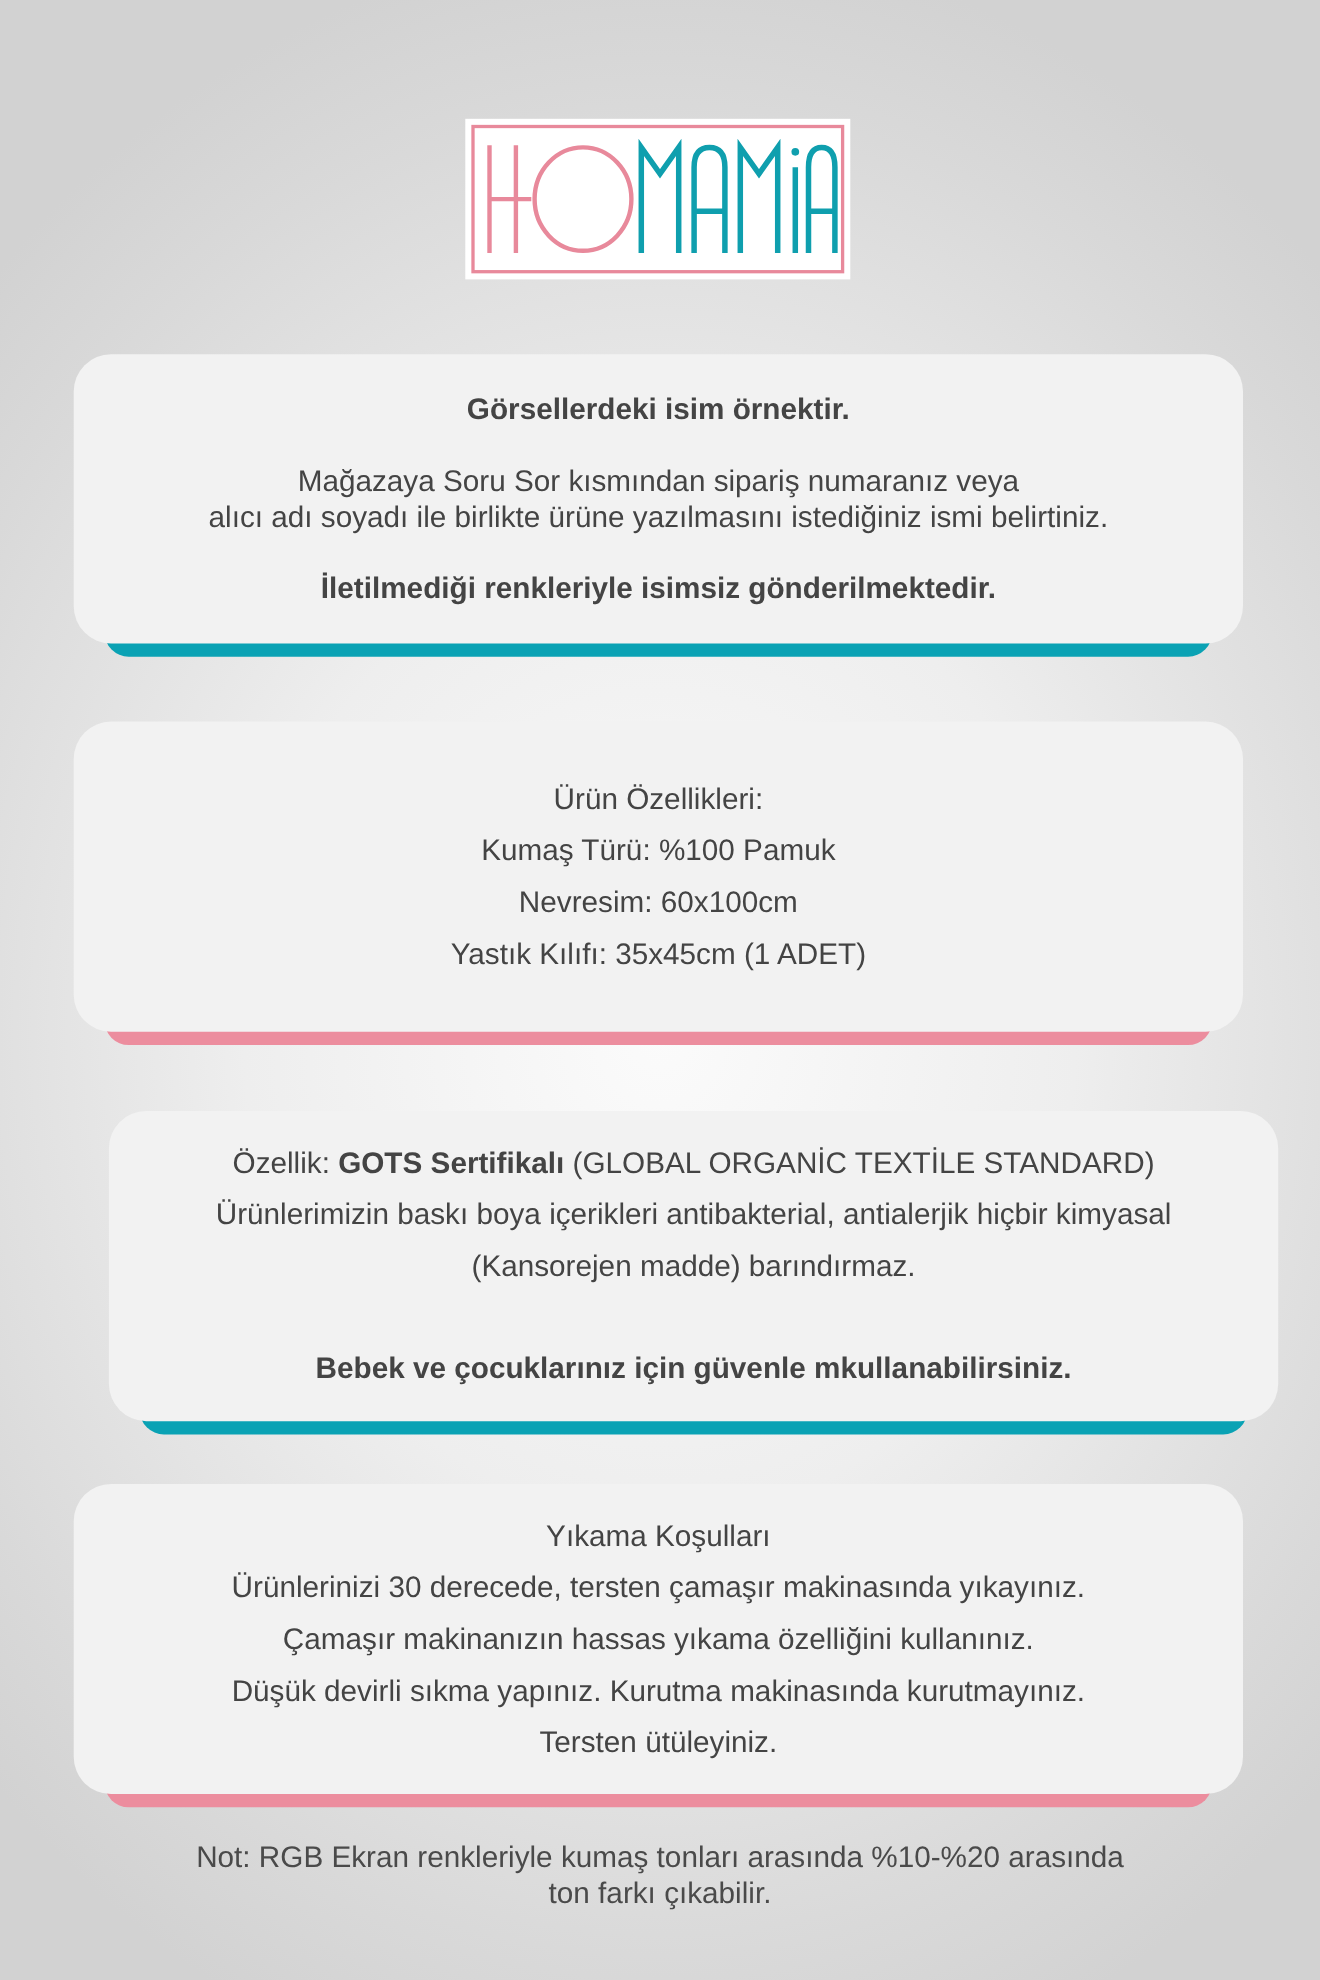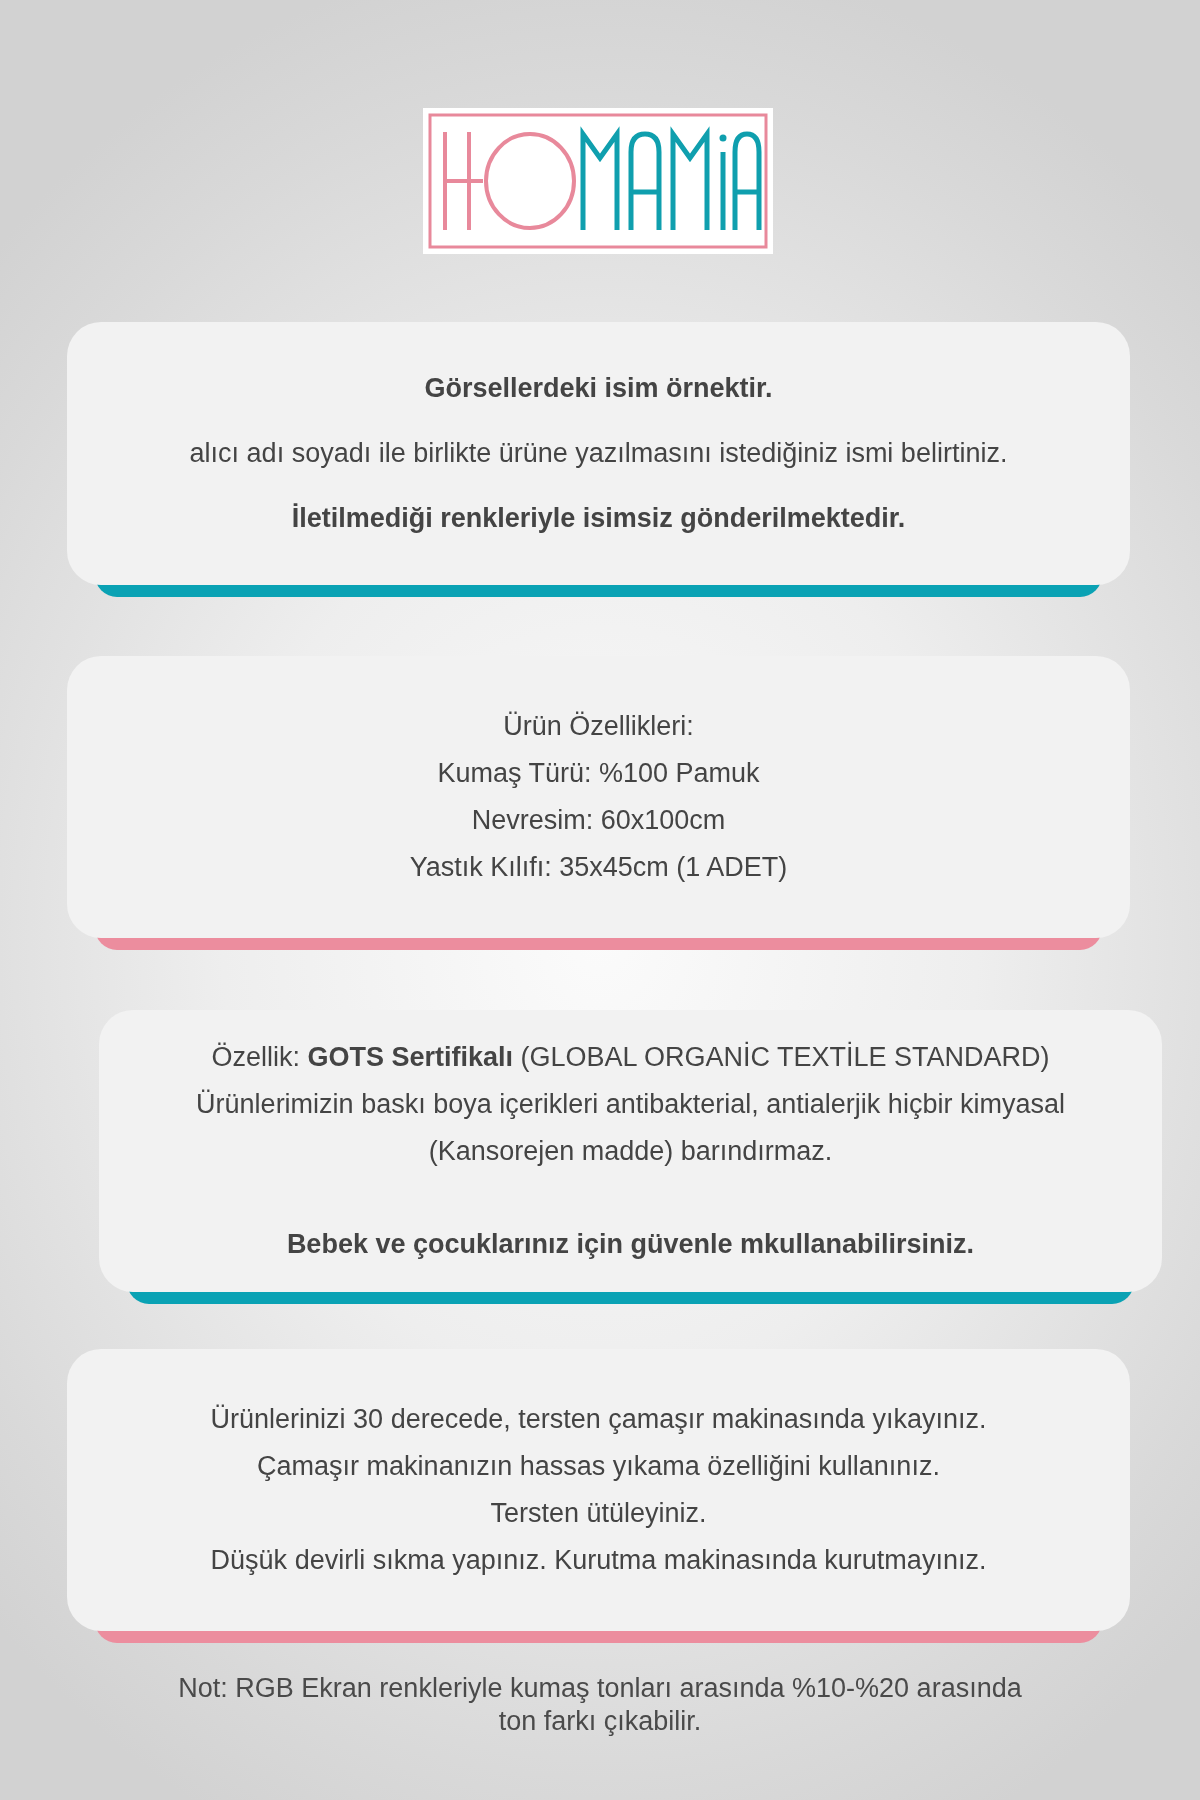--- a/index.html
+++ b/index.html
@@ -60,20 +60,21 @@
 
     <path d="M312,122 L312,44 Q312,26 324,26 Q336,26 336,44 L336,122 M312,84 L336,84" fill="none" stroke="#0f9fae" stroke-width="5"></path>
   </svg>
 </div>
 
 <div class="card" style="top:322px;height:263px;">
   <div class="bar" style="background:#0aa2b4;"></div>
   <div class="panel">
     <div class="line bold">Görsellerdeki isim örnektir.</div>
     <div class="gap"></div>
+    <div class="line">Mağazaya Soru Sor kısmından sipariş numaranız veya</div>
     <div class="line">alıcı adı soyadı ile birlikte ürüne yazılmasını istediğiniz ismi belirtiniz.</div>
     <div class="gap"></div>
     <div class="line bold">İletilmediği renkleriyle isimsiz gönderilmektedir.</div>
   </div>
 </div>
 
 <div class="card spaced" style="top:656px;height:282px;">
   <div class="bar" style="background:#ec8d9e;"></div>
   <div class="panel">
     <div class="line">Ürün Özellikleri:</div>
@@ -90,23 +91,24 @@
     <div class="line">Ürünlerimizin baskı boya içerikleri antibakterial, antialerjik hiçbir kimyasal</div>
     <div class="line">(Kansorejen madde) barındırmaz.</div>
     <div class="gap" style="height:46px;"></div>
     <div class="line bold">Bebek ve çocuklarınız için güvenle mkullanabilirsiniz.</div>
   </div>
 </div>
 
 <div class="card spaced" style="top:1349px;height:282px;">
   <div class="bar" style="background:#ec8d9e;"></div>
   <div class="panel">
+    <div class="line">Yıkama Koşulları</div>
     <div class="line">Ürünlerinizi 30 derecede, tersten çamaşır makinasında yıkayınız.</div>
     <div class="line">Çamaşır makinanızın hassas yıkama özelliğini kullanınız.</div>
+    <div class="line">Düşük devirli sıkma yapınız. Kurutma makinasında kurutmayınız.</div>
     <div class="line">Tersten ütüleyiniz.</div>
-    <div class="line">Düşük devirli sıkma yapınız. Kurutma makinasında kurutmayınız.</div>
   </div>
 </div>
 
 <div class="note">
   <div>Not: RGB Ekran renkleriyle kumaş tonları arasında %10-%20 arasında</div>
   <div>ton farkı çıkabilir.</div>
 </div>
 
 </body></html>

